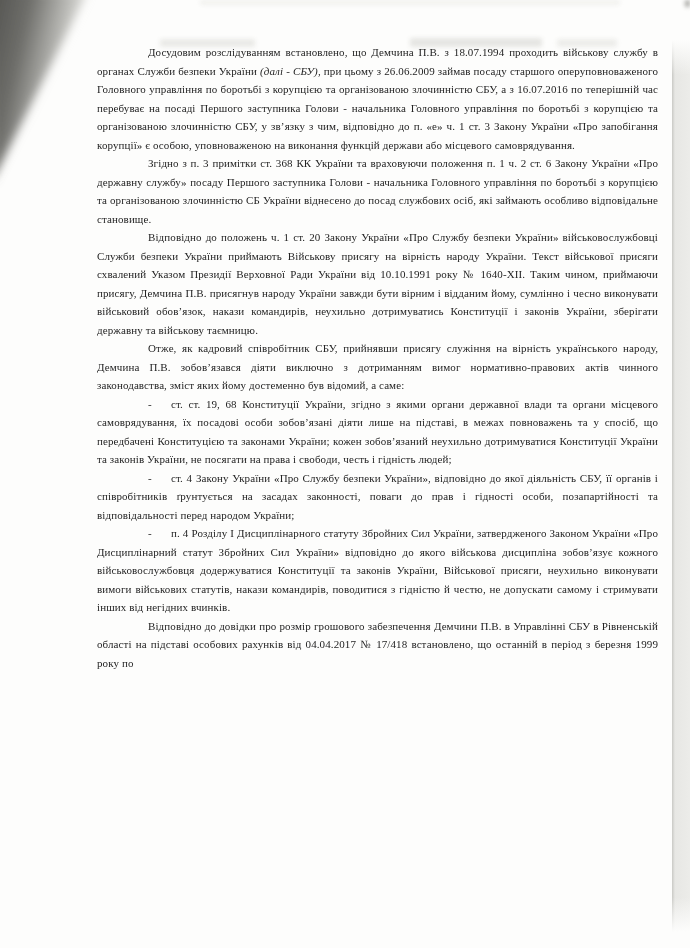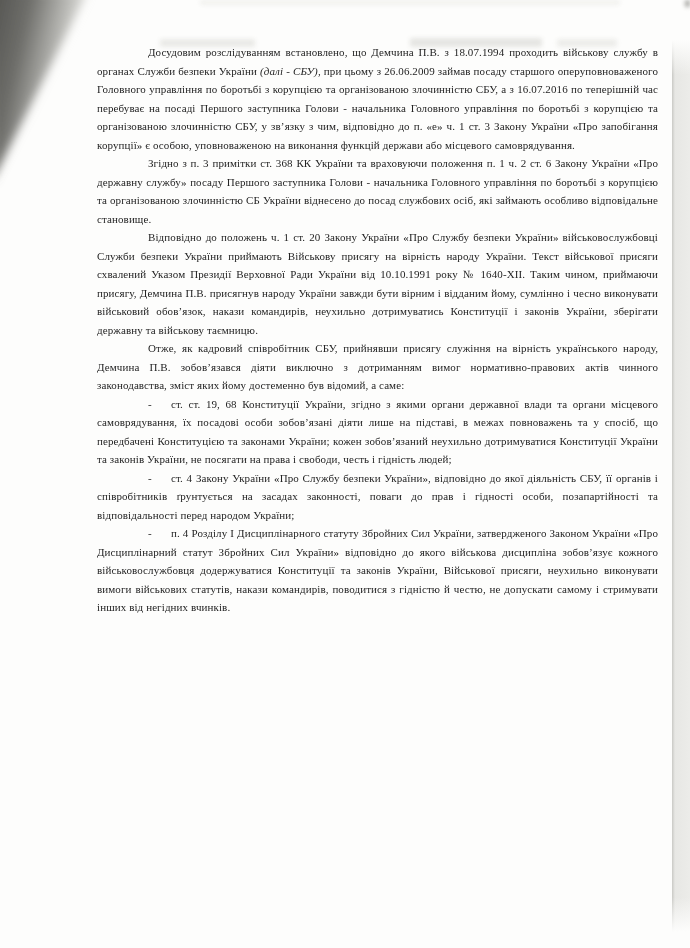--- a/index.html
+++ b/index.html
@@ -77,15 +77,16 @@
   </svg>
 
   <div class="textblock" id="textblock">
       <p><span>Досудовим розслідуванням встановлено, що Демчина П.В. з 18.07.1994 проходить військову службу в органах Служби безпеки України </span><span class="it">(далі - СБУ)</span><span>, при цьому з 26.06.2009 займав посаду старшого оперуповноваженого Головного управління по боротьбі з корупцією та організованою злочинністю СБУ, а з 16.07.2016 по теперішній час перебуває на посаді Першого заступника Голови - начальника Головного управління по боротьбі з корупцією та організованою злочинністю СБУ, у зв’язку з чим, відповідно до п. «е» ч. 1 ст. 3 Закону України «Про запобігання корупції» є особою, уповноваженою на виконання функцій держави або місцевого самоврядування.</span></p>
       <p><span>Згідно з п. 3 примітки ст. 368 КК України та враховуючи положення п. 1 ч. 2 ст. 6 Закону України «Про державну службу» посаду Першого заступника Голови - начальника Головного управління по боротьбі з корупцією та організованою злочинністю СБ України віднесено до посад службових осіб, які займають особливо відповідальне становище.</span></p>
       <p><span>Відповідно до положень ч. 1 ст. 20 Закону України «Про Службу безпеки України» військовослужбовці Служби безпеки України приймають Військову присягу на вірність народу України. Текст військової присяги схвалений Указом Президії Верховної Ради України від 10.10.1991 року № 1640-XII. Таким чином, приймаючи присягу, Демчина П.В. присягнув народу України завжди бути вірним і відданим йому, сумлінно і чесно виконувати військовий обов’язок, накази командирів, неухильно дотримуватись Конституції і законів України, зберігати державну та військову таємницю.</span></p>
       <p><span>Отже, як кадровий співробітник СБУ, прийнявши присягу служіння на вірність українського народу, Демчина П.В. зобов’язався діяти виключно з дотриманням вимог нормативно-правових актів чинного законодавства, зміст яких йому достеменно був відомий, а саме:</span></p>
       <p><span class="dash">-</span><span>ст. ст. 19, 68 Конституції України, згідно з якими органи державної влади та органи місцевого самоврядування, їх посадові особи зобов’язані діяти лише на підставі, в межах повноважень та у спосіб, що передбачені Конституцією та законами України; кожен зобов’язаний неухильно дотримуватися Конституції України та законів України, не посягати на права і свободи, честь і гідність людей;</span></p>
       <p><span class="dash">-</span><span>ст. 4 Закону України «Про Службу безпеки України», відповідно до якої діяльність СБУ, її органів і співробітників ґрунтується на засадах законності, поваги до прав і гідності особи, позапартійності та відповідальності перед народом України;</span></p>
       <p><span class="dash">-</span><span>п. 4 Розділу І Дисциплінарного статуту Збройних Сил України, затвердженого Законом України «Про Дисциплінарний статут Збройних Сил України» відповідно до якого військова дисципліна зобов’язує кожного військовослужбовця додержуватися Конституції та законів України, Військової присяги, неухильно виконувати вимоги військових статутів, накази командирів, поводитися з гідністю й честю, не допускати самому і стримувати інших від негідних вчинків.</span></p>
+      <p><span>Відповідно до довідки про розмір грошового забезпечення Демчини П.В. в Управлінні СБУ в Рівненській області на підставі особових рахунків від 04.04.2017 № 17/418 встановлено, що останній в період з березня 1999 року по</span></p>
     </div>
 
 </div>
 
 </body></html>

